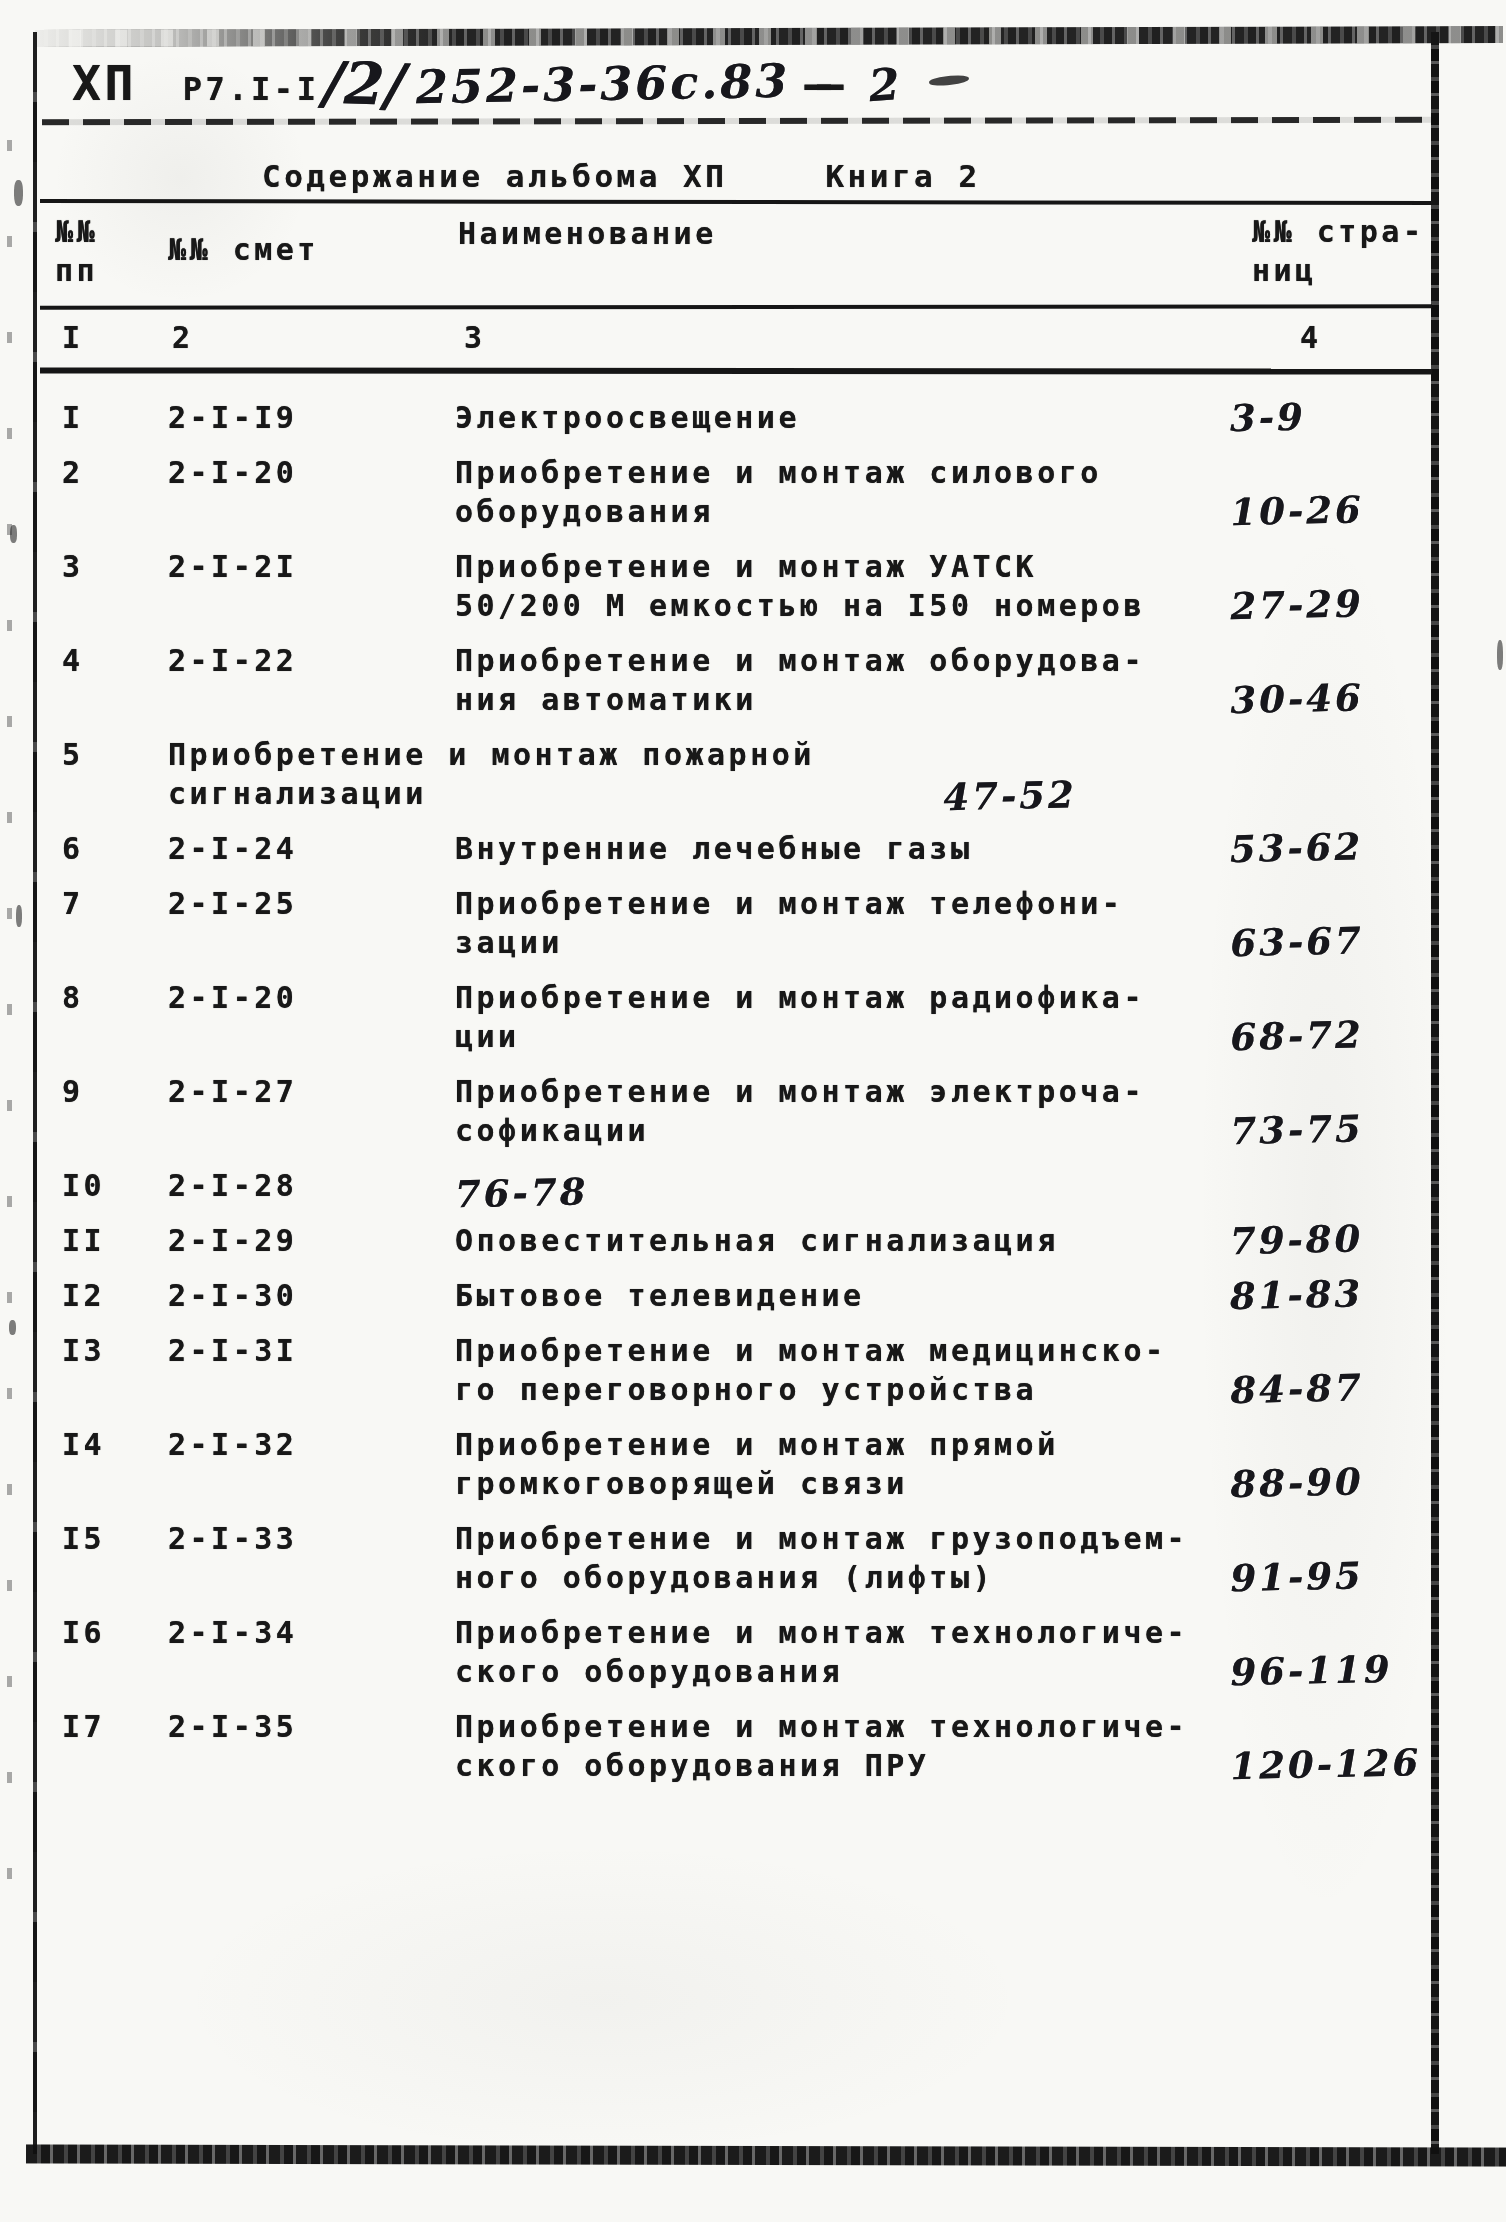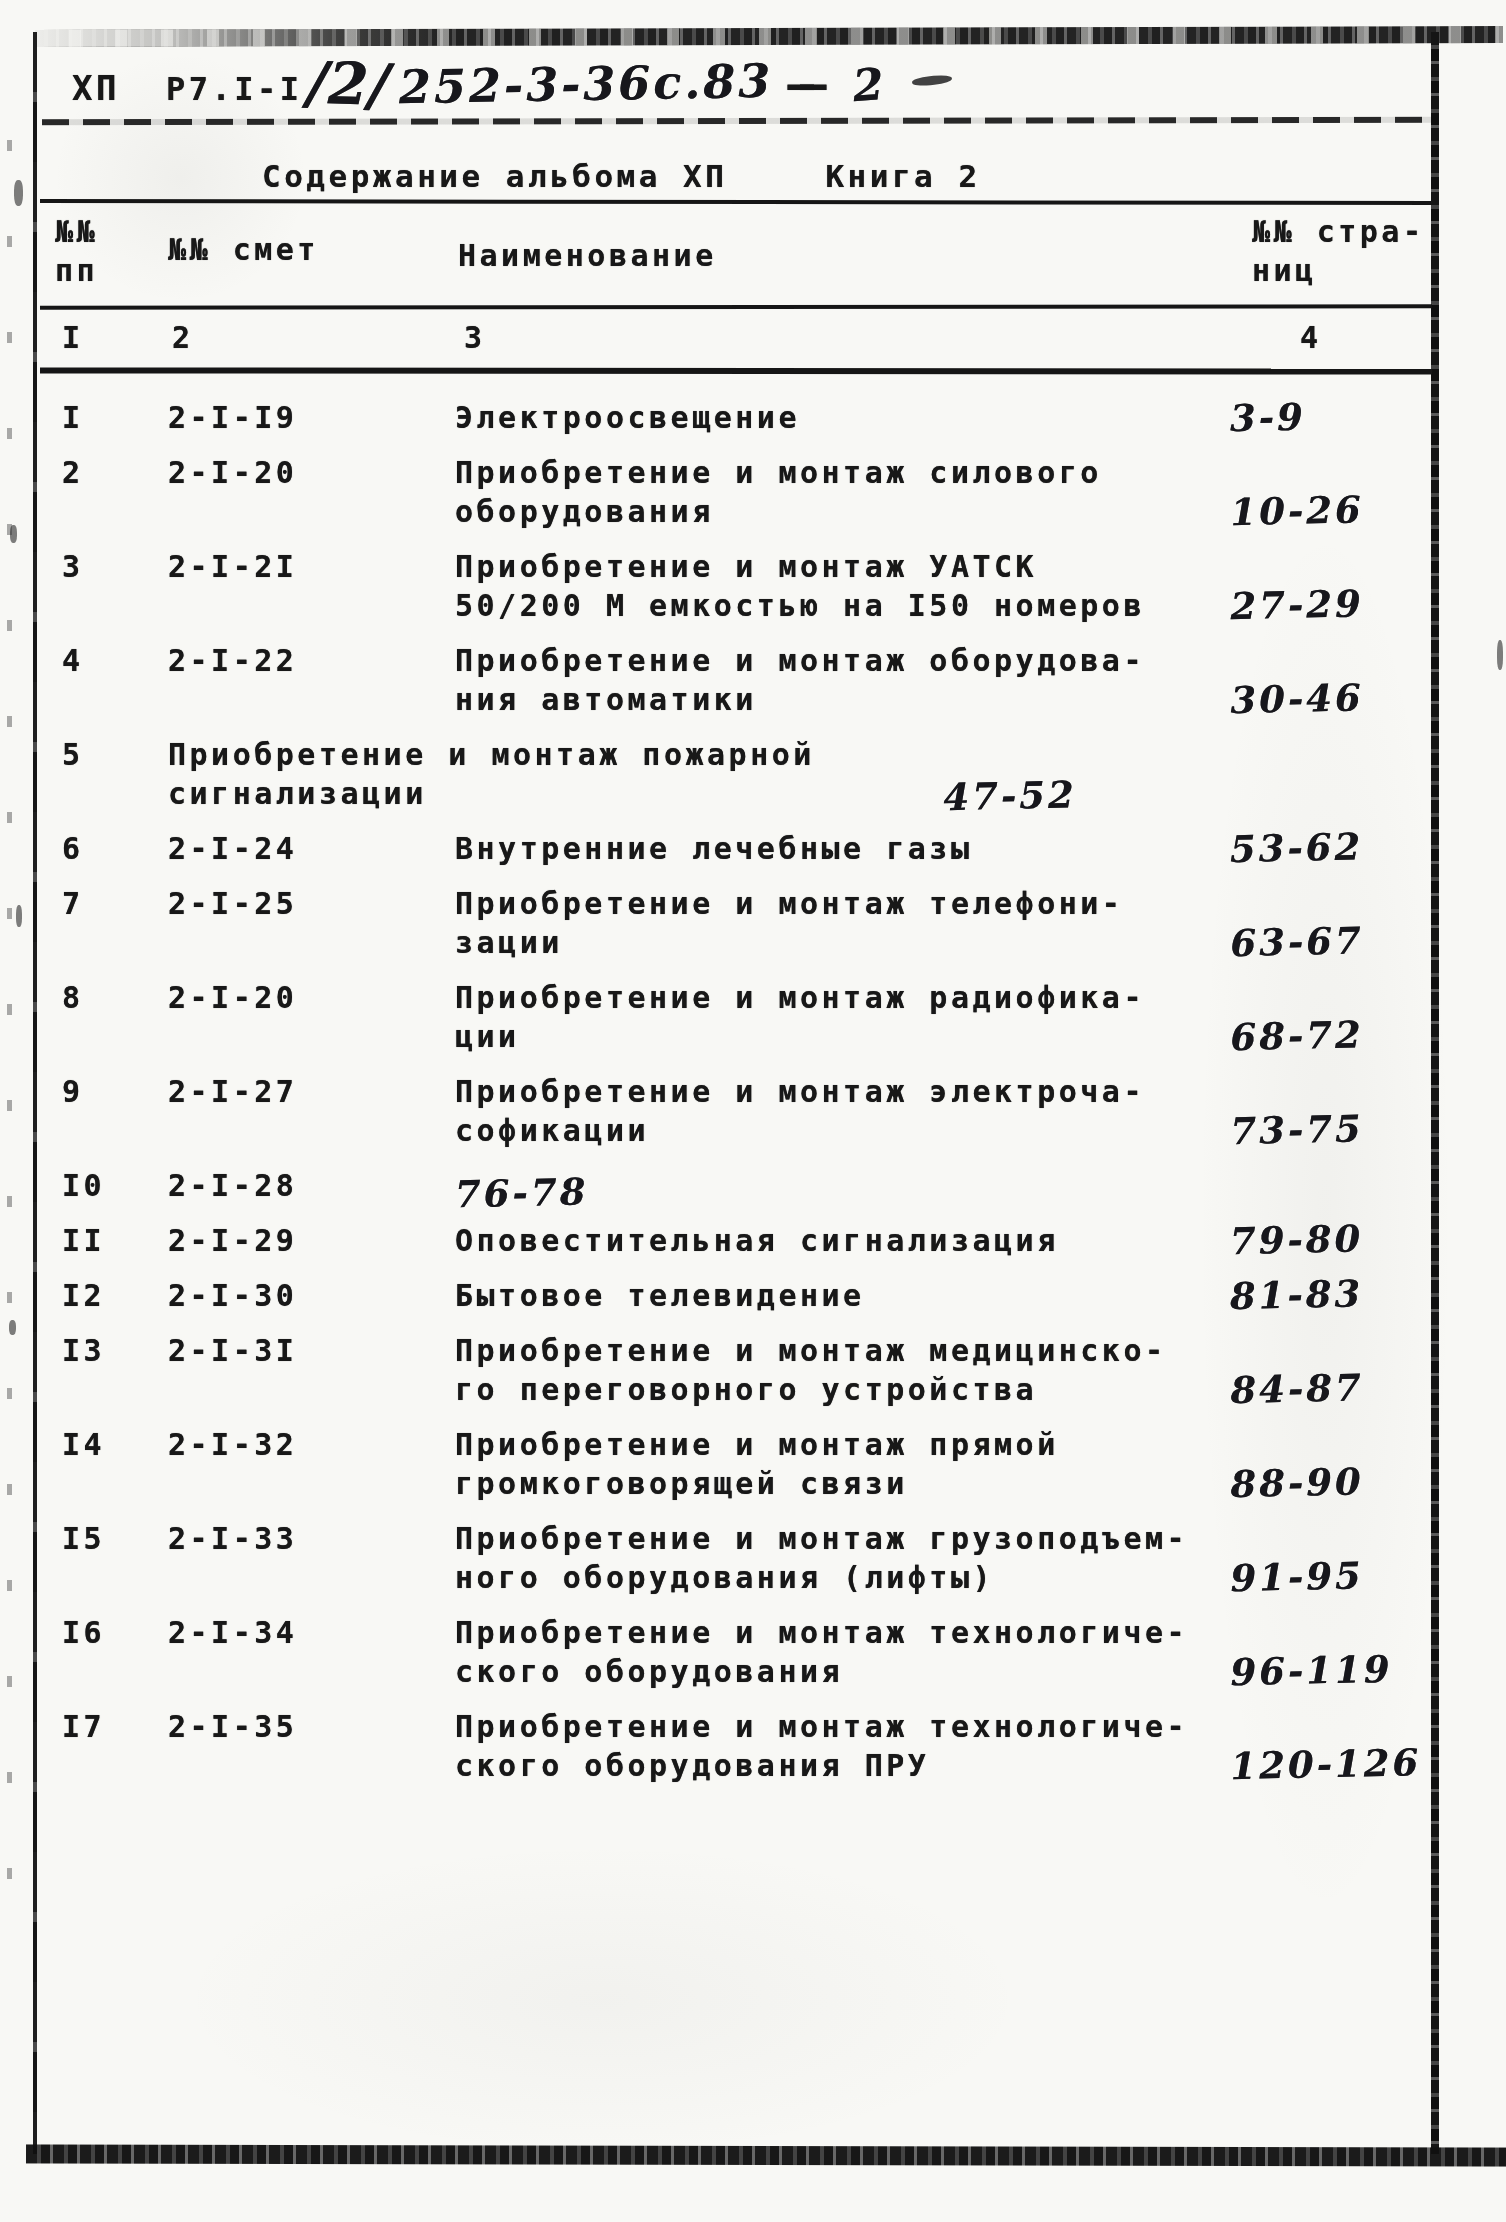--- a/index.html
+++ b/index.html
@@ -49,37 +49,37 @@
   .rule-top{top:200px; height:4px; transform:rotate(.08deg);}
   .rule-mid{top:305px; height:4px; transform:rotate(-.06deg);}
   .rule-thick{top:368px; height:6px; transform:rotate(.05deg);}
   
   .tw{font-weight:700; letter-spacing:3.5px; color:#181818; text-shadow:0 0 .7px rgba(20,20,20,.8);}
   
   .hw{font-family:"DejaVu Serif", serif; font-style:italic; font-weight:700;
       letter-spacing:3px; color:#17171c; text-shadow:0 0 .5px rgba(20,20,25,.7);}
   
   .stamp{position:absolute; left:72px; top:46px; display:flex; align-items:baseline; white-space:nowrap;}
-  .stamp .album{font-size:34px;}
+  .stamp .album{font-size:48px;}
   .stamp .code{font-size:32px; margin-left:46px;}
   .stamp .part{font-size:58px; letter-spacing:0; margin-left:4px; transform:translateY(4px) rotate(2deg); display:inline-block;}
   .stamp .project{font-size:46px; margin-left:10px; transform:rotate(-1deg);}
   .stamp .dash{font-size:44px; letter-spacing:-14px; margin-left:14px;}
   .stamp .booknum{font-size:44px; margin-left:40px; transform:rotate(-4deg);}
   .ink-blot{width:40px; height:9px; background:#222; border-radius:45%;
     align-self:center; margin-left:26px; transform:rotate(-6deg); opacity:.85;}
   
   .title-row{position:absolute; left:262px; top:158px; display:flex; font-size:31px;}
   .title-book{margin-left:98px;}
   
   .thead-cell{position:absolute; font-size:30px; line-height:39px;}
   .pre{white-space:pre-line;}
   .h-num{left:55px; top:212px;}
   .h-est{left:168px; top:230px;}
-  .h-name{left:458px; top:236px;}
+  .h-name{left:458px; top:214px;}
   .h-pages{left:1252px; top:212px;}
   .idx{position:absolute; top:320px; font-size:30px;}
   .idx-1{left:62px;} .idx-2{left:172px;} .idx-3{left:464px;} .idx-4{left:1300px;}
   
   .rows{position:absolute; left:40px; top:398px; width:1400px;}
   .row{display:flex; align-items:stretch; margin-bottom:16px;}
   .c-num{width:128px; padding-left:22px; box-sizing:border-box; font-size:30px; line-height:39px;}
   .c-est{width:287px; font-size:30px; line-height:39px;}
   .c-name{width:775px; font-size:30px; line-height:39px;}
   .c-pages{flex:1; display:flex; align-items:flex-end; font-size:37px; line-height:37px;

